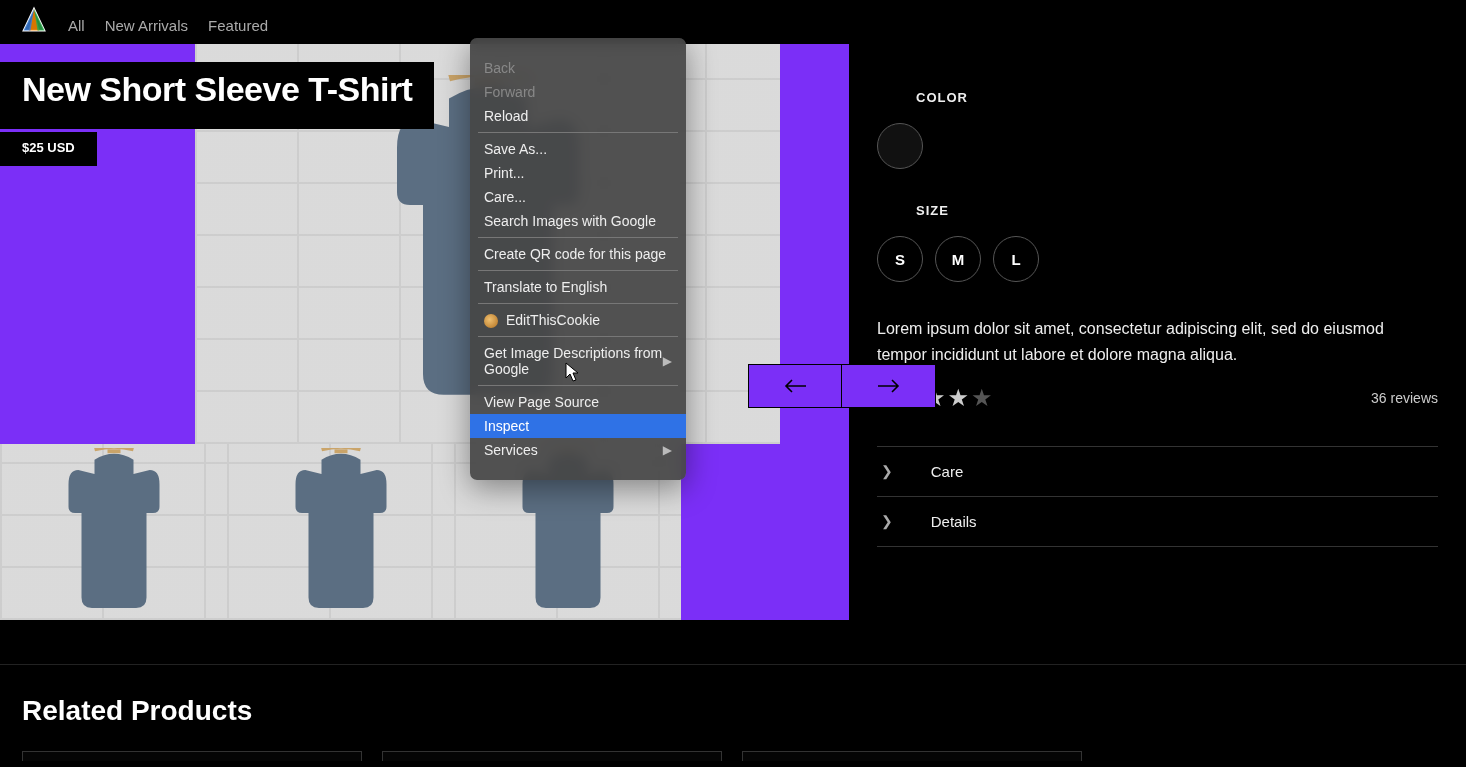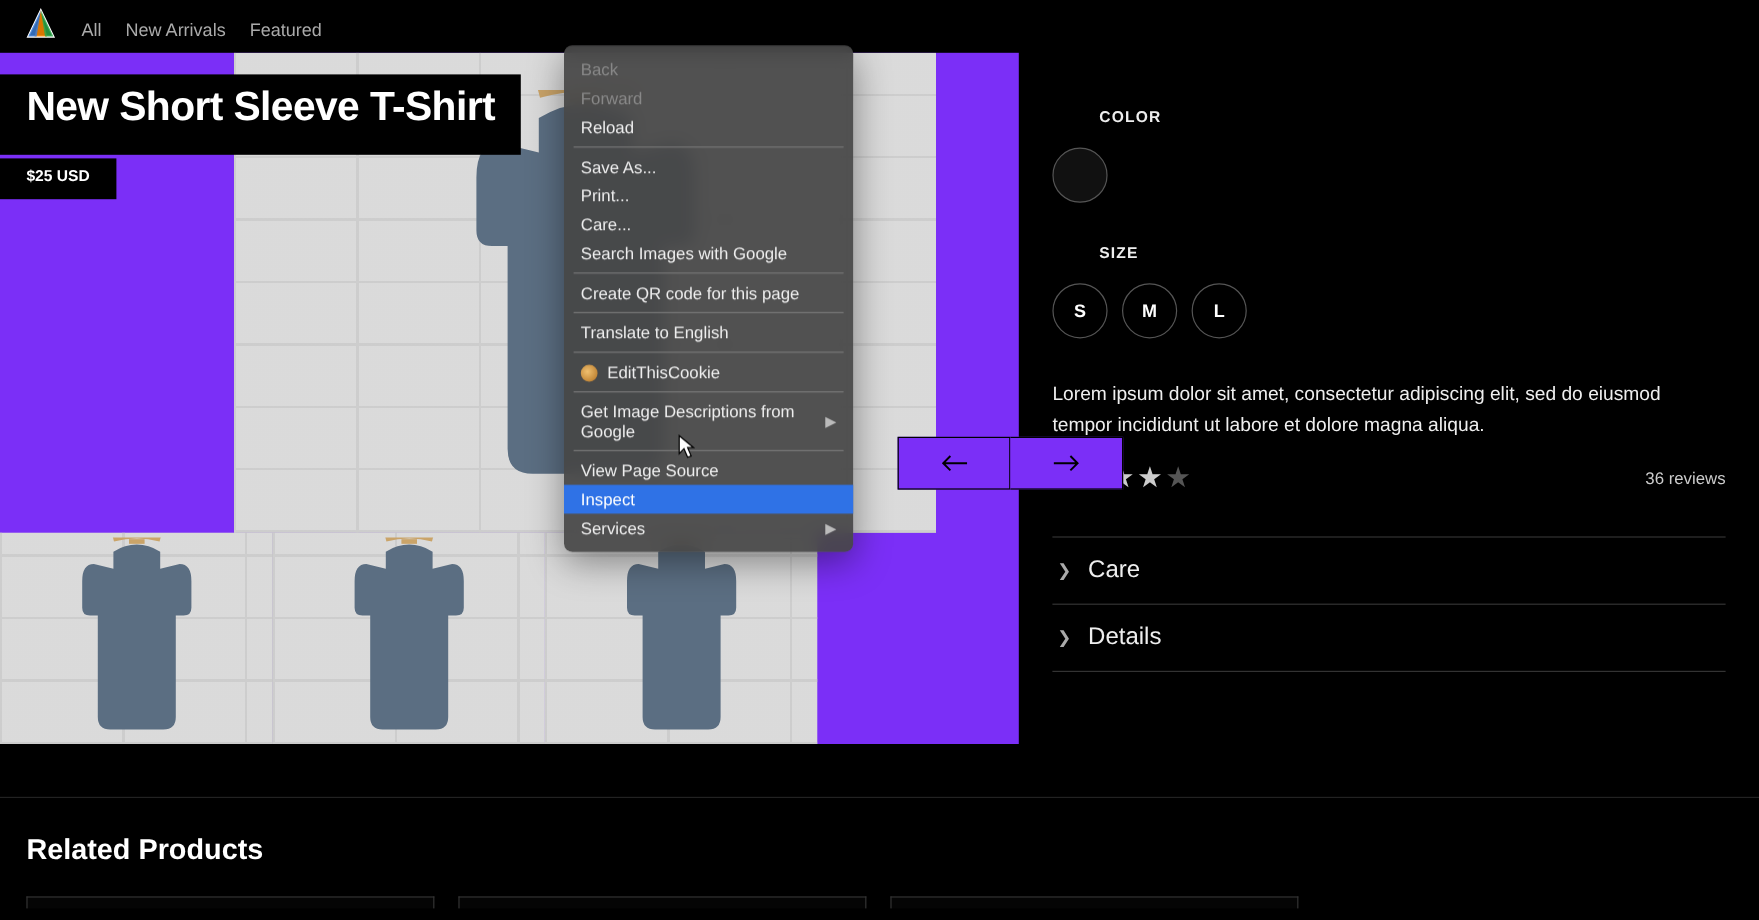--- a/index.html
+++ b/index.html
@@ -183,56 +183,56 @@
   }
   .acc-item {
     border-bottom:1px solid #333;
     padding:16px 4px;
     display:flex;
     align-items:center;
     gap:14px;
     cursor:pointer;
   }
   .chev { color:#aaa; font-size:14px;}
-  .acc-item span.label { font-size:20px; font-weight:500; color:#eee; }
+  .acc-item span.label { font-size:15px; font-weight:500; color:#eee;margin-left:24px; }
 
   
   .related-wrap {
     position:absolute;
     left:0; right:0;
     top: 664px;
     border-top:1px solid #222;
     padding: 30px 22px 0 22px;
   }
   .related-wrap h2 {
-    font-size:24px;
+    font-size:28px;
     font-weight:800;
     margin-bottom:24px;
   }
   .rel-grid {
     display:flex;
     gap:20px;
   }
   .rel-card {
     flex:0 0 340px;
     height:10px;
     border:1px solid #333;
     border-bottom:none;
     background:#050505;
   }
 
   
   .ctx {
     position:absolute;
     top:38px;
     left:470px;
-    width:241px;
+    width:216px;
     background: rgba(70,70,70,0.93);
     border-radius:7px;
-    padding:8px 0;
+    padding:18px 0;
     font-size:14px;
     z-index:100;
     box-shadow:0 8px 30px rgba(0,0,0,0.4);
     backdrop-filter: blur(6px);
   }
   .ctx-item {
     padding:4px 14px;
     color:#eee;
     cursor:default;
     display:flex;

